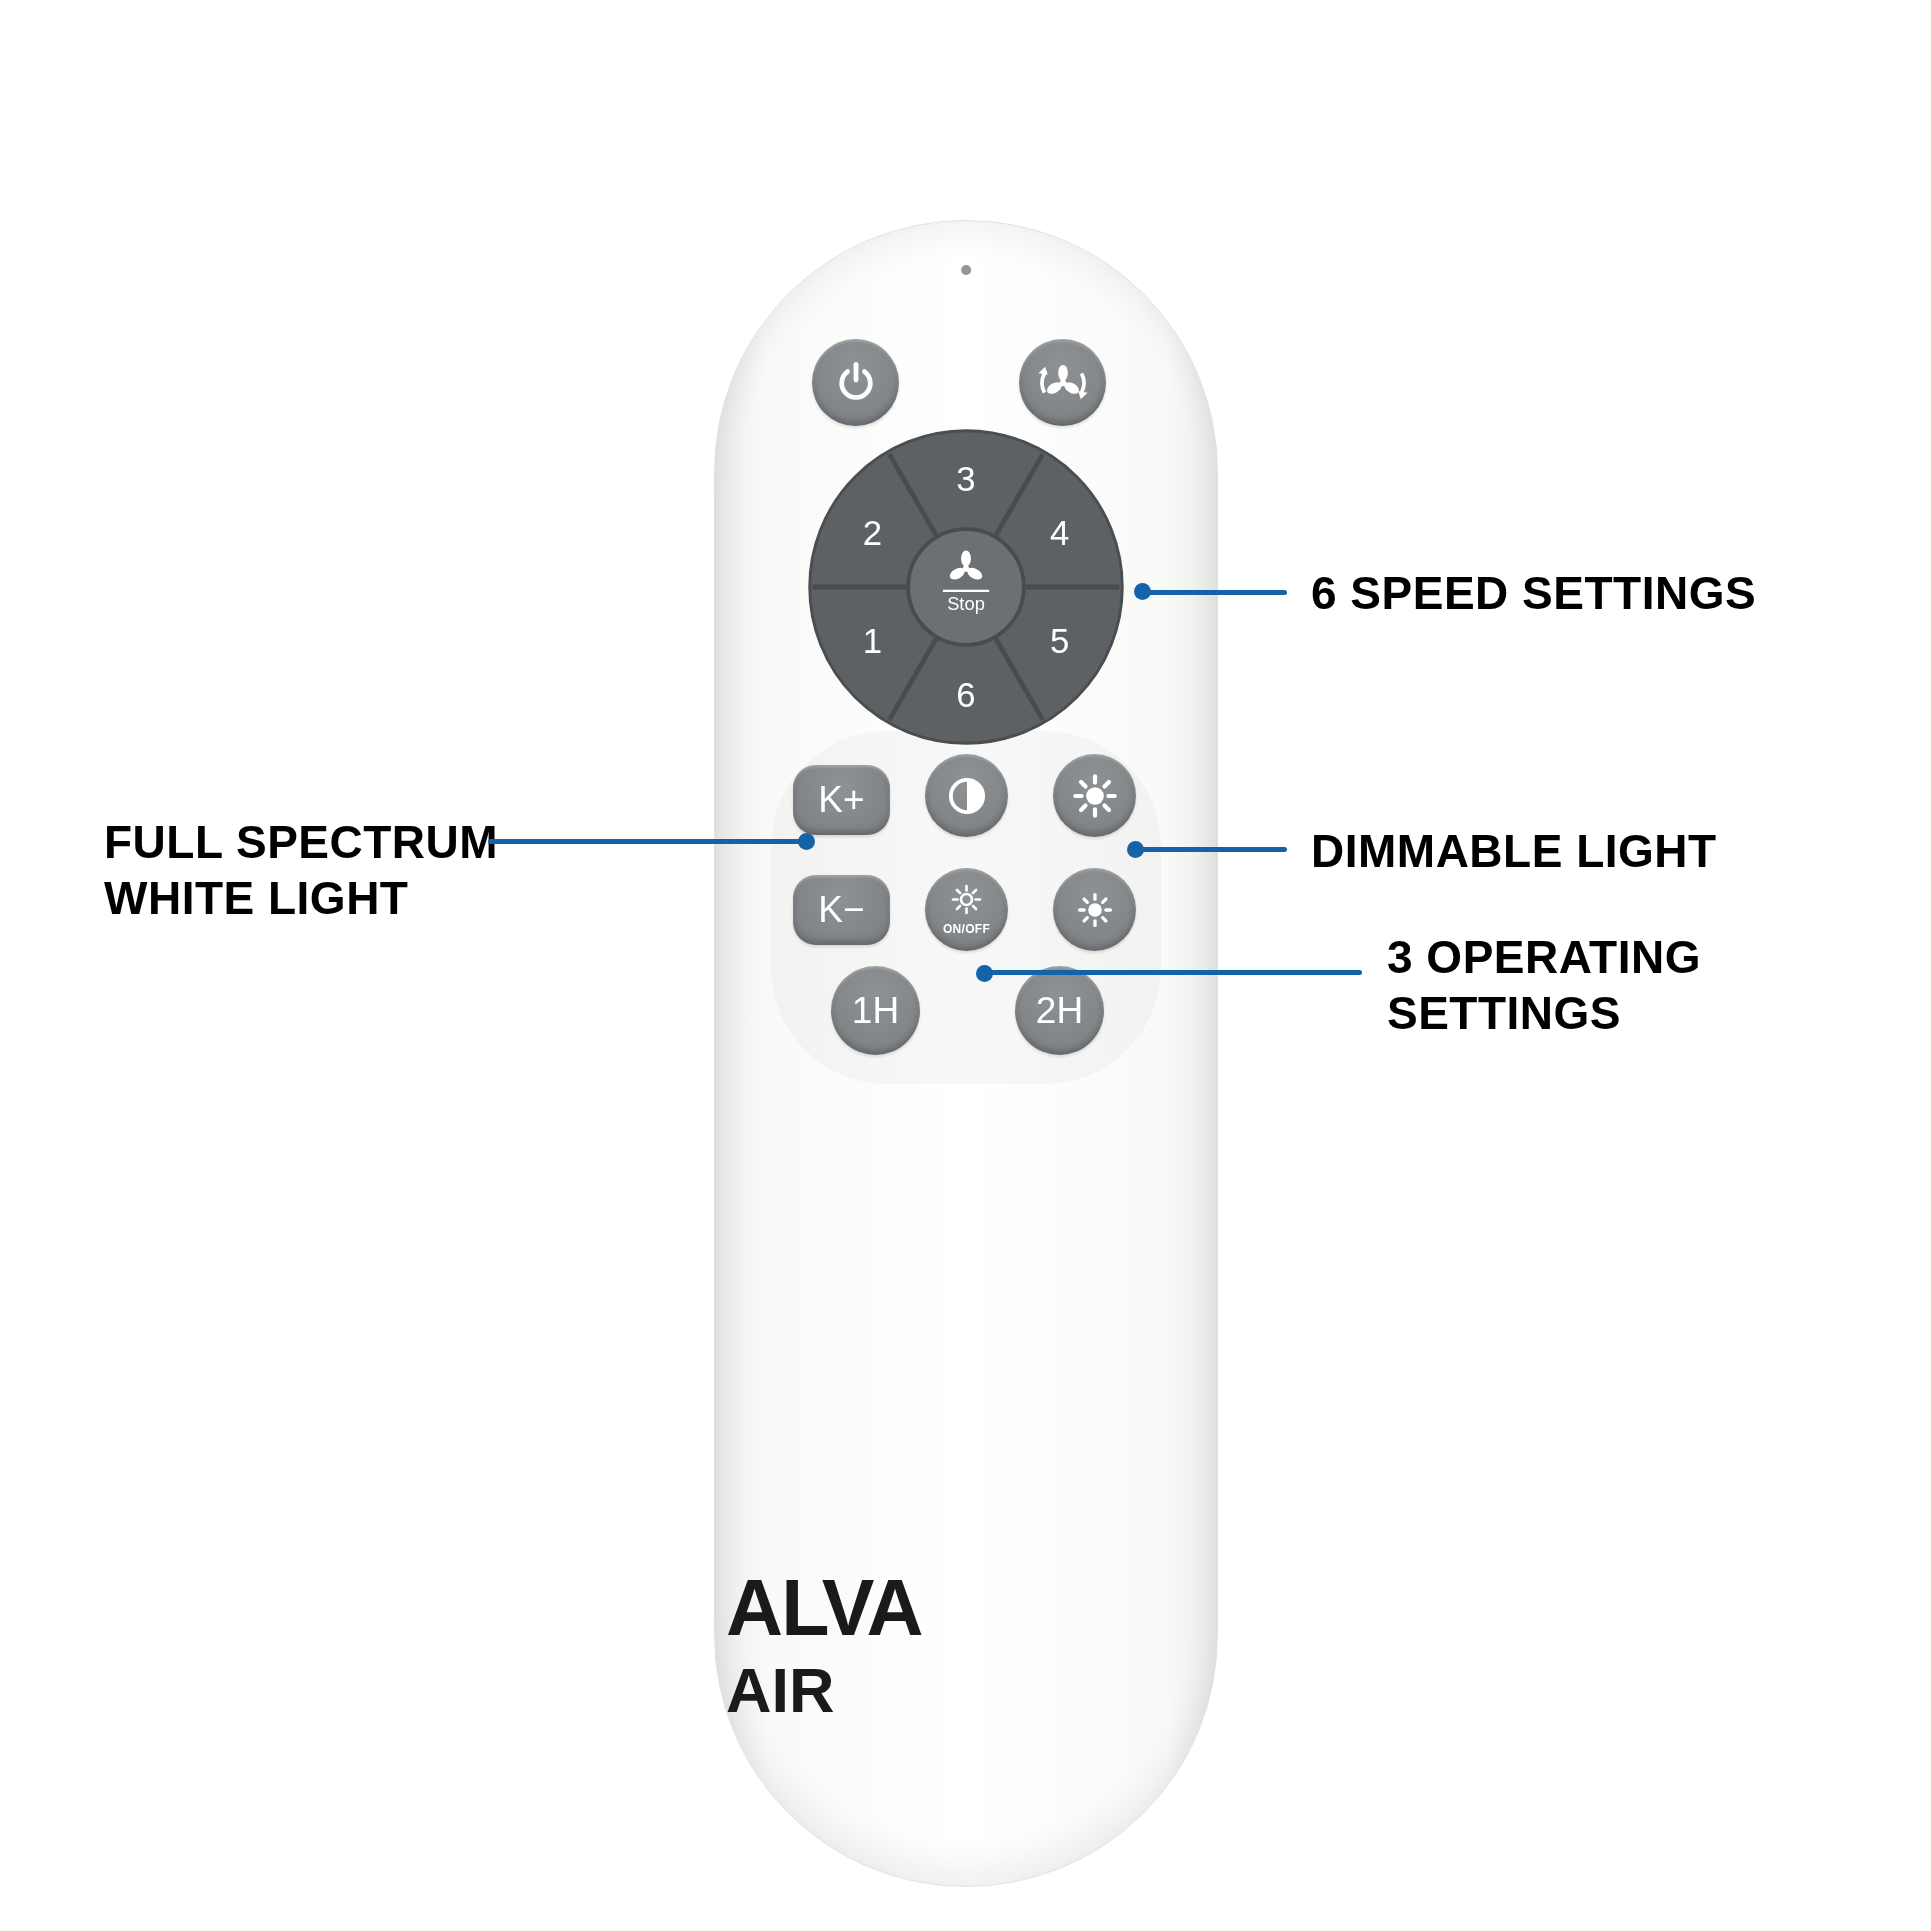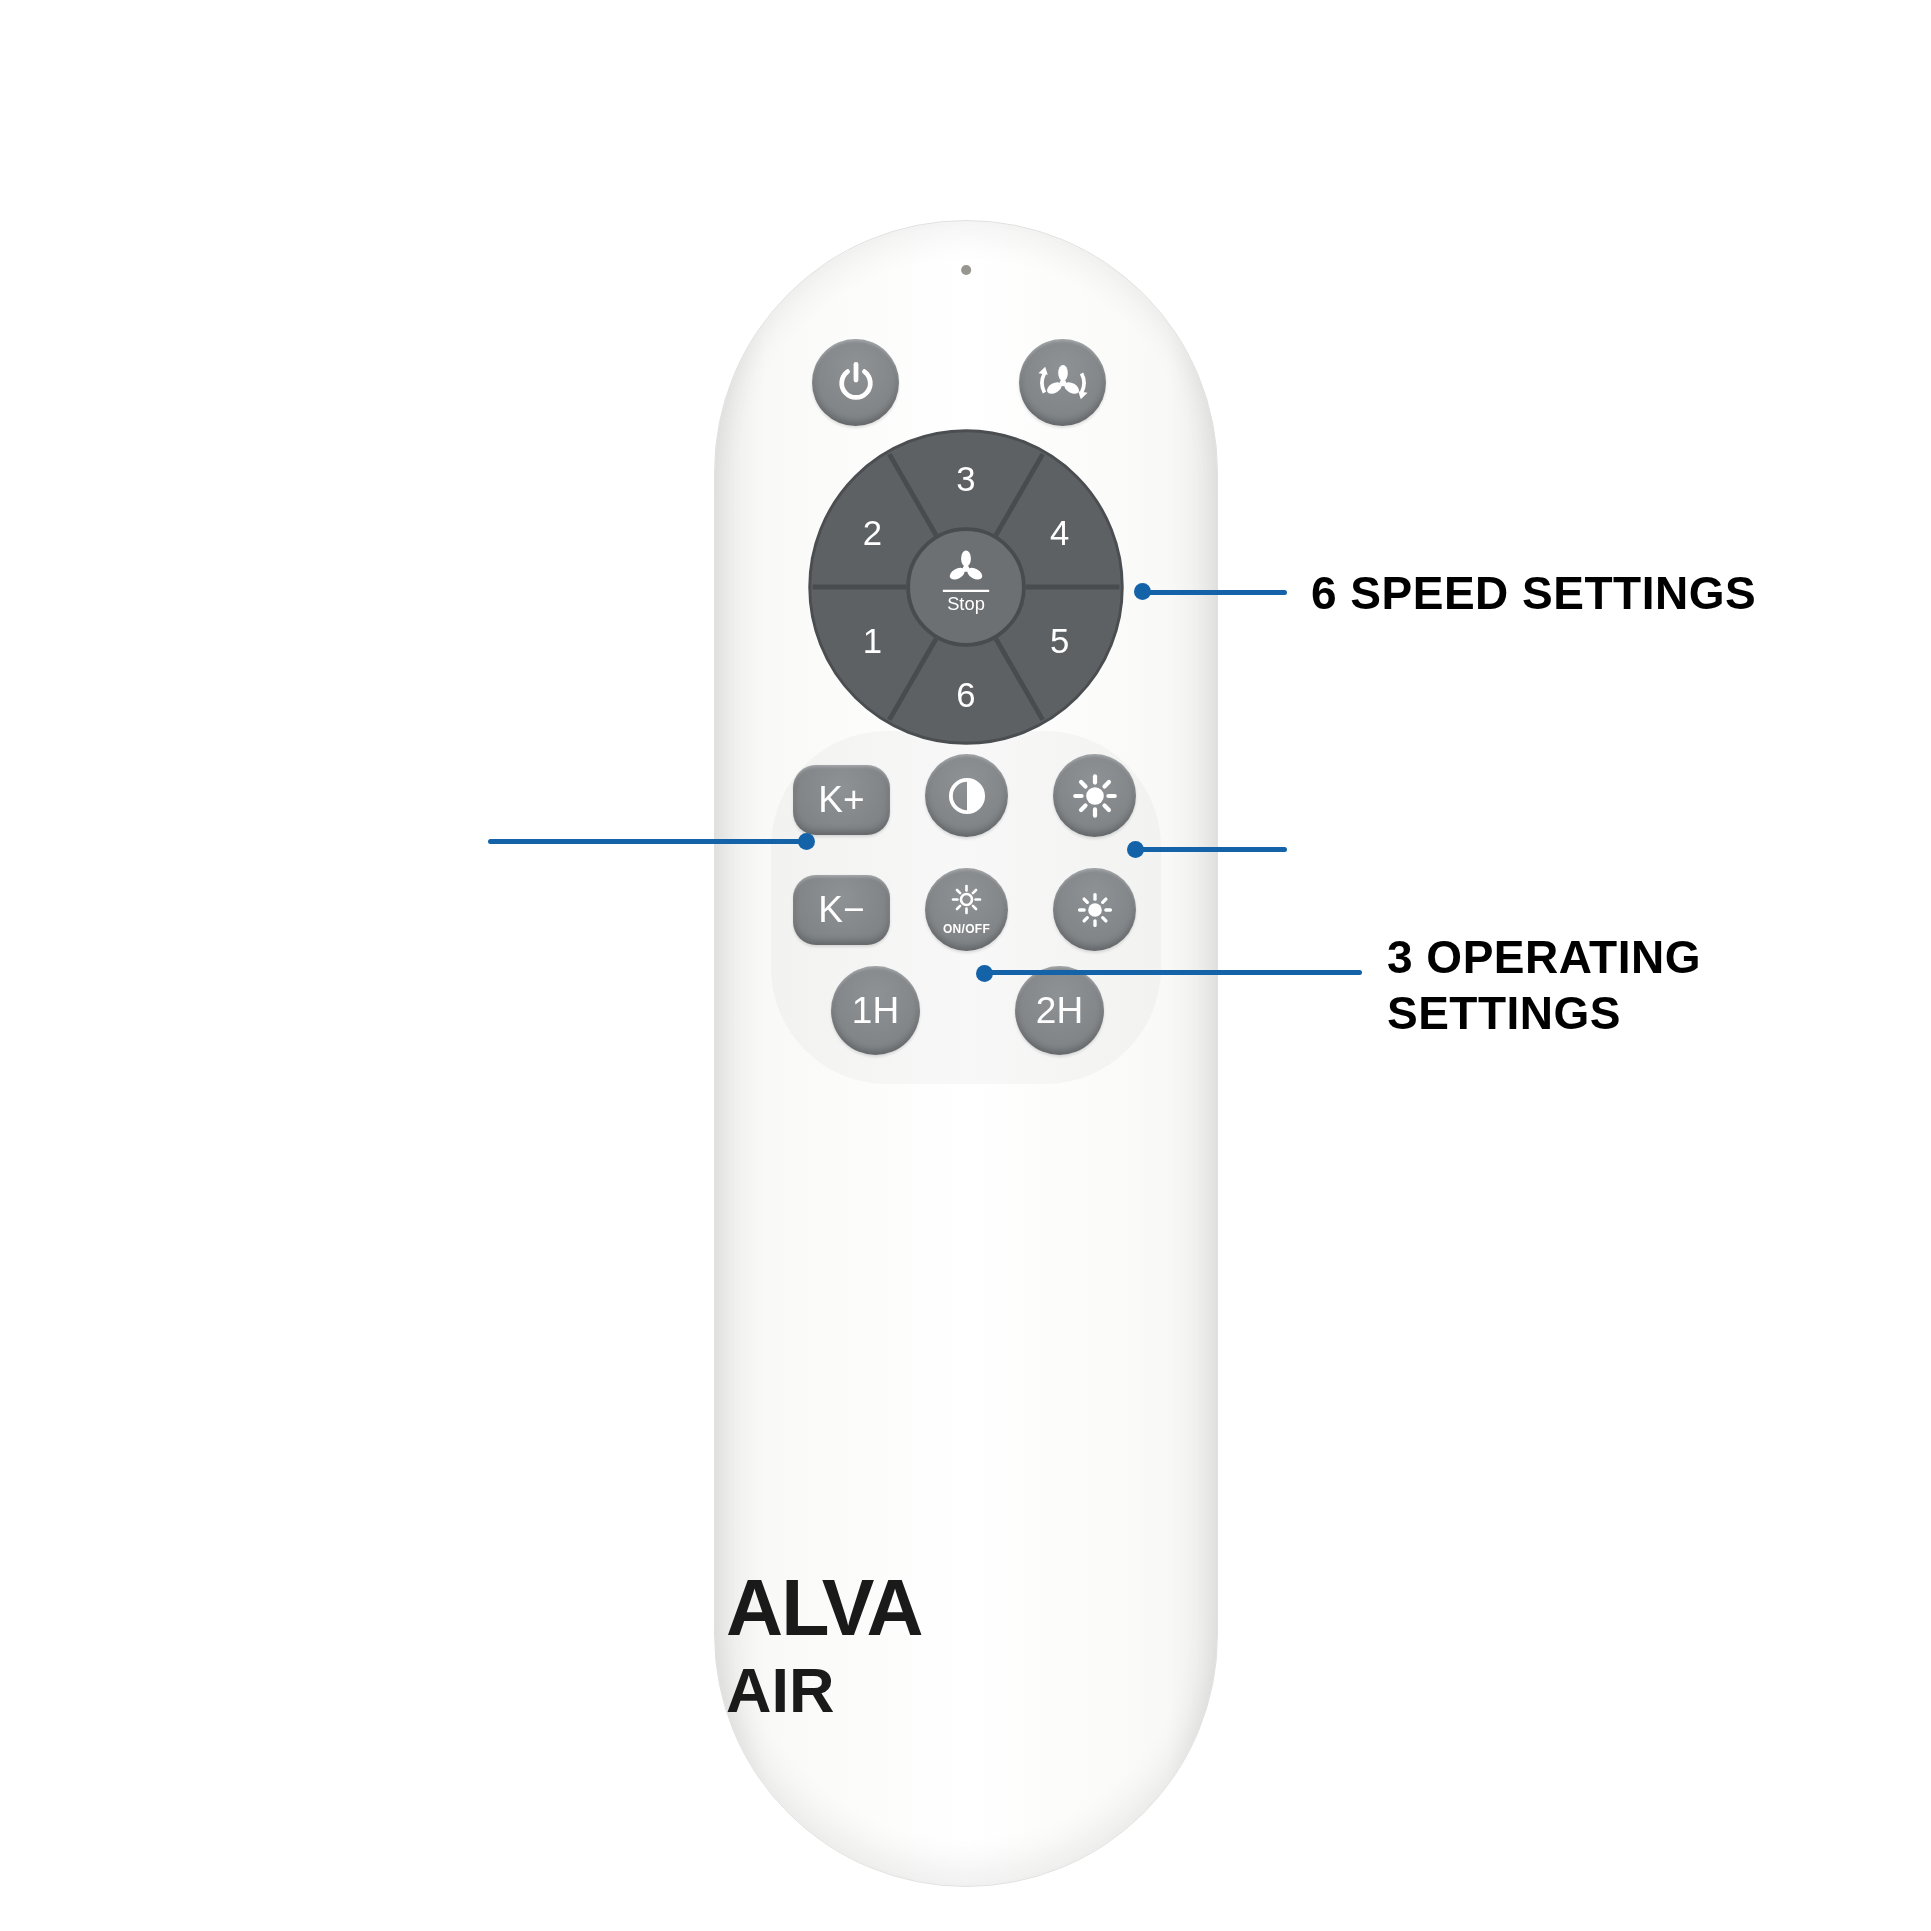--- a/index.html
+++ b/index.html
@@ -226,25 +226,30 @@
     <div class="logo">
       <span class="logo-primary">ALVA</span>
       <span class="logo-secondary">AIR</span>
     </div>
   </div>
 
   <div class="callout-dot co-speed-dot"></div>
   <div class="callout-line co-speed-line"></div>
   <div class="callout-text co-speed-text">6 SPEED SETTINGS</div>
 
+  <div class="callout-text co-spectrum-text">
+    <div>FULL SPECTRUM</div>
+    <div>WHITE LIGHT</div>
+  </div>
   <div class="callout-line co-spectrum-line"></div>
   <div class="callout-dot co-spectrum-dot"></div>
 
   <div class="callout-dot co-dim-dot"></div>
   <div class="callout-line co-dim-line"></div>
+  <div class="callout-text co-dim-text">DIMMABLE LIGHT</div>
 
   <div class="callout-dot co-oper-dot"></div>
   <div class="callout-line co-oper-line"></div>
   <div class="callout-text co-oper-text">
     <div>3 OPERATING</div>
     <div>SETTINGS</div>
   </div>
 
 </div>
 

